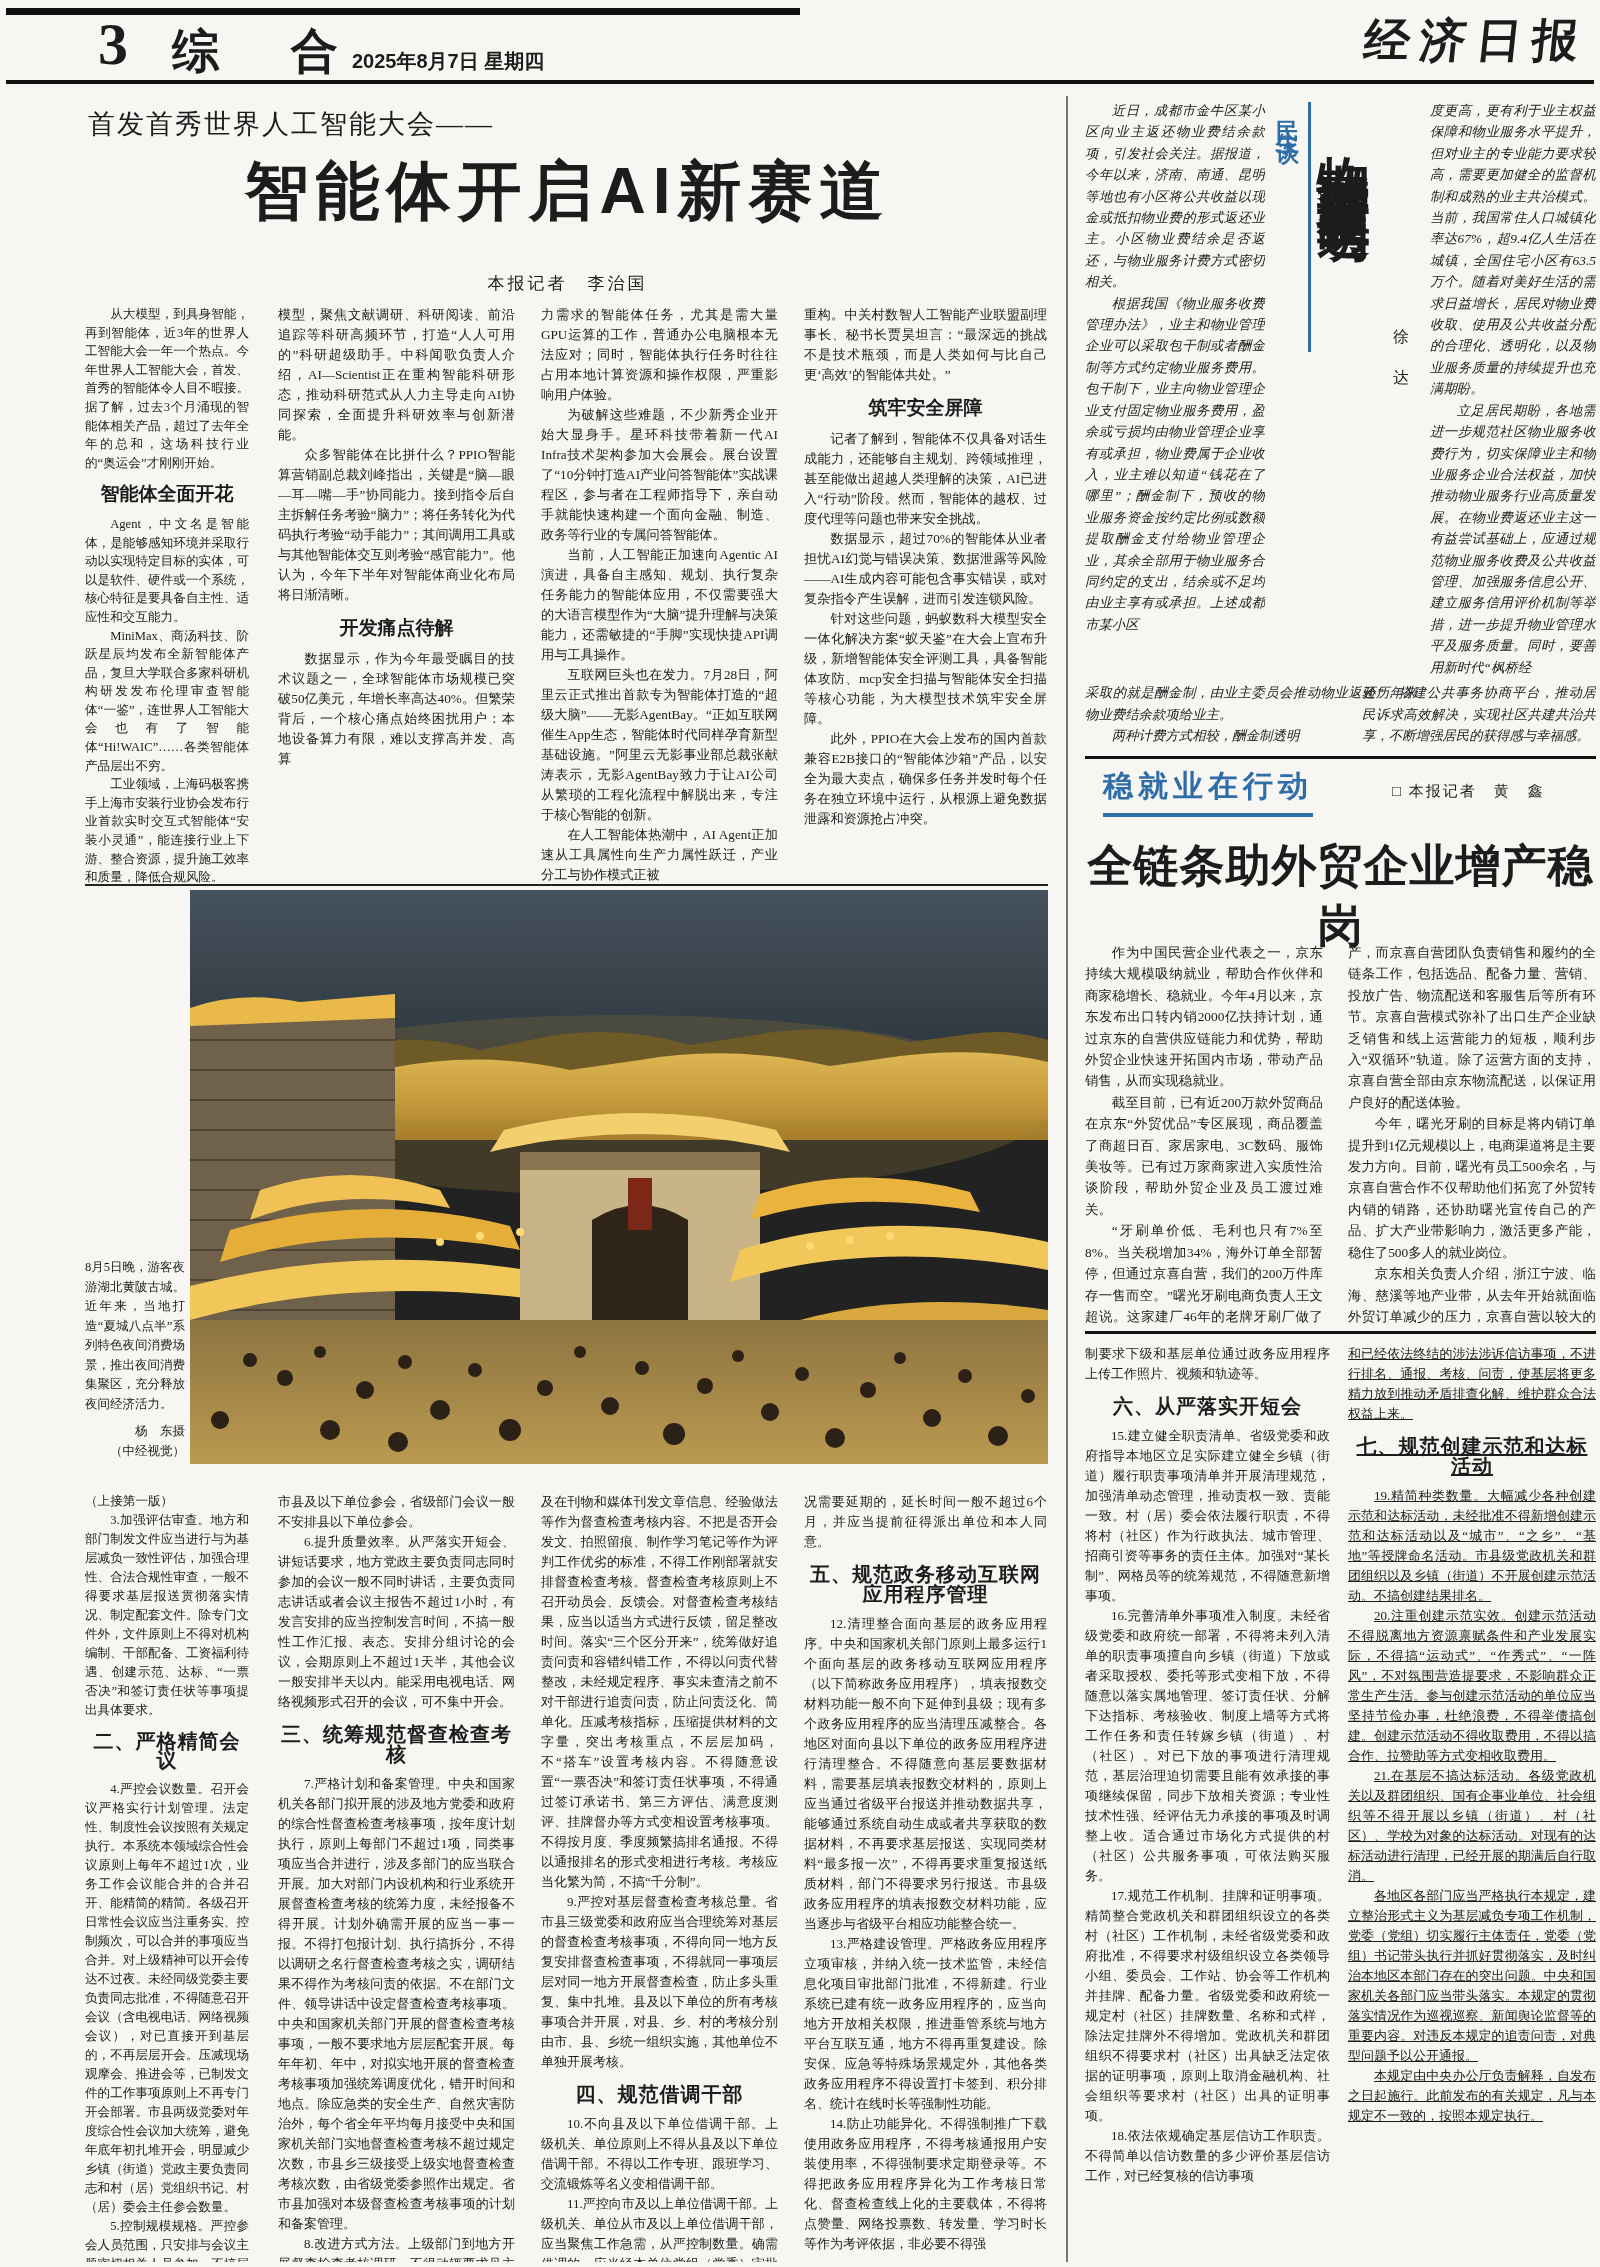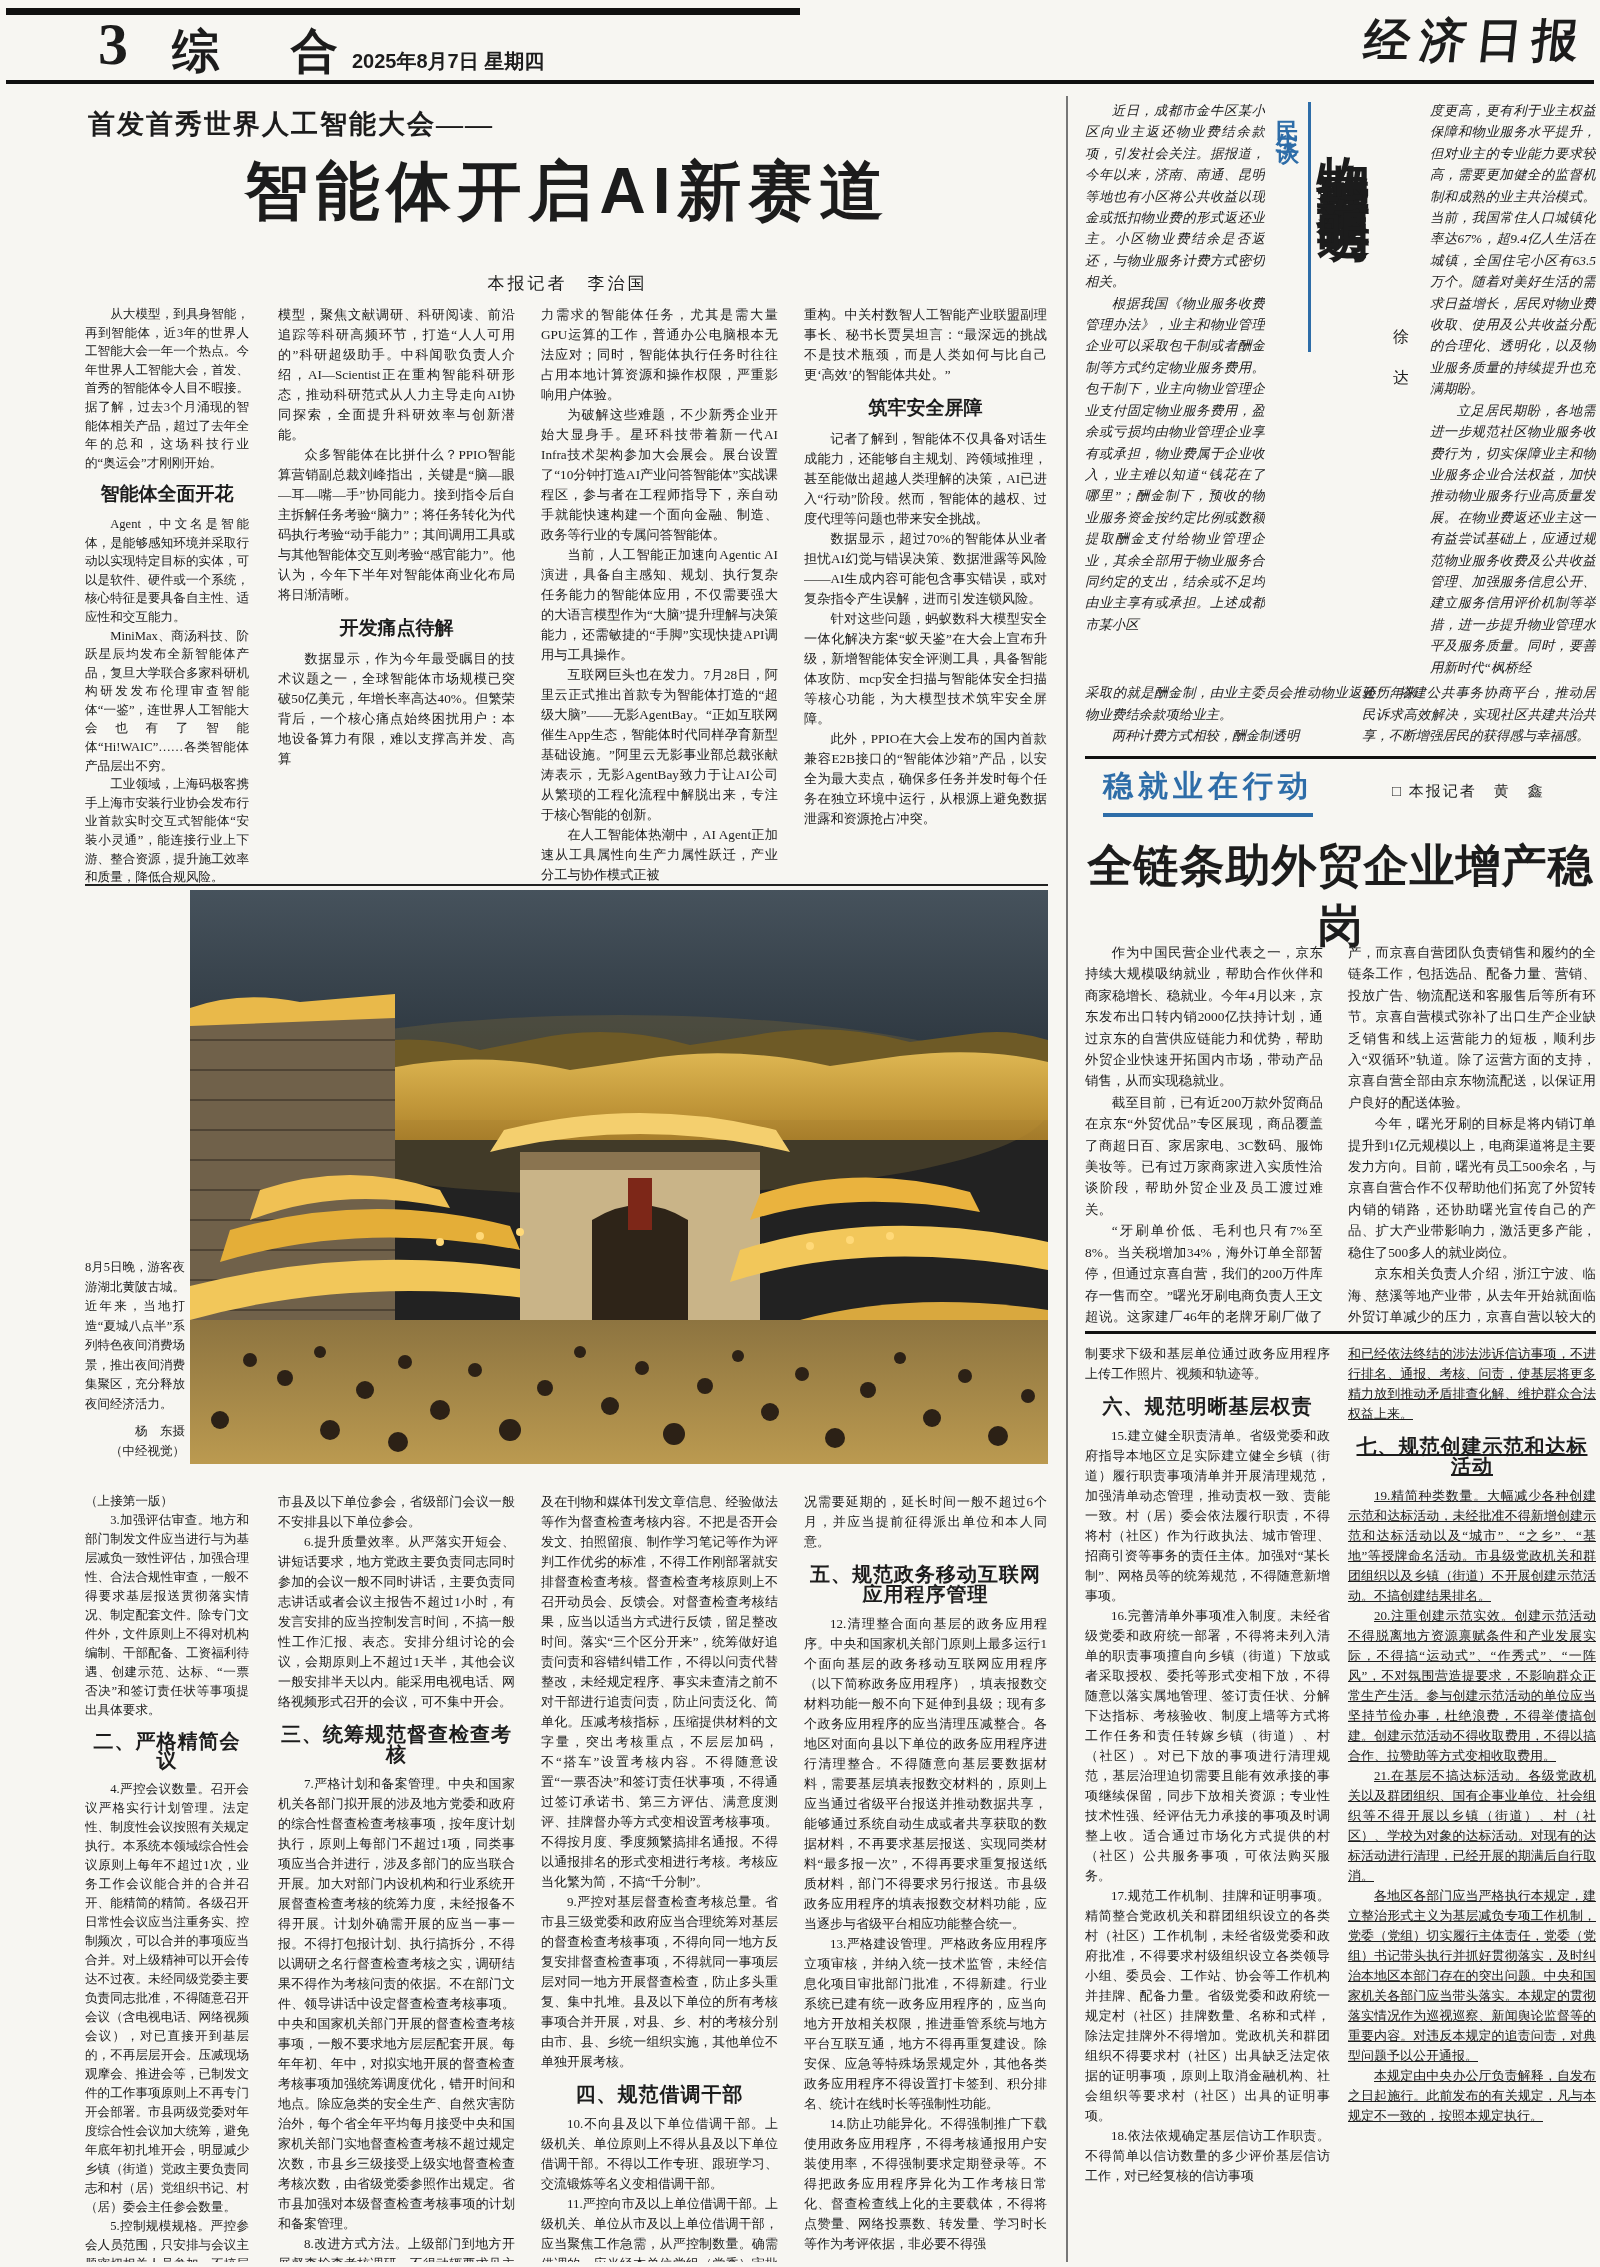--- a/index.html
+++ b/index.html
@@ -9,21 +9,21 @@
   .sans{font-family:"Liberation Sans","DejaVu Sans",sans-serif;}
   .kai{font-style:italic;}
   
   .topbar{left:6px;top:8px;width:794px;height:7px;background:#111;}
   .hdr-num{left:98px;top:10px;font-size:60px;font-weight:bold;}
   .hdr-sec{left:172px;top:20px;font-size:47px;font-weight:bold;letter-spacing:30px;}
   .hdr-date{left:352px;top:48px;font-size:20px;font-weight:bold;}
   .masthead{right:12px;top:10px;font-size:46px;font-weight:bold;letter-spacing:10px;transform:skewX(-6deg);}
   .hdr-rule{left:6px;top:80px;width:1588px;height:4px;background:#111;}
   
-  .kicker{left:88px;top:106px;font-size:27px;font-weight:bold;letter-spacing:2px;}
+  .kicker{left:88px;top:106px;font-size:27px;font-weight:normal;letter-spacing:2px;}
   .headline{left:85px;top:148px;width:965px;text-align:center;font-size:64px;font-weight:bold;letter-spacing:7px;}
   .byline{left:85px;top:272px;width:965px;text-align:center;font-size:17px;letter-spacing:3px;}
   .col{overflow:hidden;text-align:justify;}
   .ai-col{top:305px;height:578px;font-size:13.2px;line-height:20px;}
   .ai-c1{left:85px;width:164px;font-size:12.6px;line-height:18.6px;}
   .ai-c2{left:278px;width:237px;}
   .ai-c3{left:541px;width:237px;}
   .ai-c4{left:804px;width:243px;}
   .para{margin:0;text-indent:2em;}
   .para.cont{text-indent:0;}
@@ -270,21 +270,21 @@
     </div>
   <div class="abs col reg-col reg-left reg-c4">
       <p class="para cont">况需要延期的，延长时间一般不超过6个月，并应当提前征得派出单位和本人同意。</p>
       <div class="sec-h">五、规范政务移动互联网应用程序管理</div>
       <p class="para">12.清理整合面向基层的政务应用程序。中央和国家机关部门原则上最多运行1个面向基层的政务移动互联网应用程序（以下简称政务应用程序），填表报数交材料功能一般不向下延伸到县级；现有多个政务应用程序的应当清理压减整合。各地区对面向县以下单位的政务应用程序进行清理整合。不得随意向基层要数据材料，需要基层填表报数交材料的，原则上应当通过省级平台报送并推动数据共享，能够通过系统自动生成或者共享获取的数据材料，不再要求基层报送、实现同类材料“最多报一次”，不得再要求重复报送纸质材料，部门不得要求另行报送。市县级政务应用程序的填表报数交材料功能，应当逐步与省级平台相应功能整合统一。</p>
       <p class="para">13.严格建设管理。严格政务应用程序立项审核，并纳入统一技术监管，未经信息化项目审批部门批准，不得新建。行业系统已建有统一政务应用程序的，应当向地方开放相关权限，推进垂管系统与地方平台互联互通，地方不得再重复建设。除安保、应急等特殊场景规定外，其他各类政务应用程序不得设置打卡签到、积分排名、统计在线时长等强制性功能。</p>
       <p class="para">14.防止功能异化。不得强制推广下载使用政务应用程序，不得考核通报用户安装使用率，不得强制要求定期登录等。不得把政务应用程序异化为工作考核日常化、督查检查线上化的主要载体，不得将点赞量、网络投票数、转发量、学习时长等作为考评依据，非必要不得强</p>
     </div>
   <div class="abs col reg-col reg-right reg-c5">
       <p class="para cont">制要求下级和基层单位通过政务应用程序上传工作照片、视频和轨迹等。</p>
-      <div class="sec-h">六、规范明晰基层权责</div>
+      <div class="sec-h">六、从严落实开短会</div>
       <p class="para">15.建立健全职责清单。省级党委和政府指导本地区立足实际建立健全乡镇（街道）履行职责事项清单并开展清理规范，加强清单动态管理，推动责权一致、责能一致。村（居）委会依法履行职责，不得将村（社区）作为行政执法、城市管理、招商引资等事务的责任主体。加强对“某长制”、网格员等的统筹规范，不得随意新增事项。</p>
       <p class="para">16.完善清单外事项准入制度。未经省级党委和政府统一部署，不得将未列入清单的职责事项擅自向乡镇（街道）下放或者采取授权、委托等形式变相下放，不得随意以落实属地管理、签订责任状、分解下达指标、考核验收、制度上墙等方式将工作任务和责任转嫁乡镇（街道）、村（社区）。对已下放的事项进行清理规范，基层治理迫切需要且能有效承接的事项继续保留，同步下放相关资源；专业性技术性强、经评估无力承接的事项及时调整上收。适合通过市场化方式提供的村（社区）公共服务事项，可依法购买服务。</p>
       <p class="para">17.规范工作机制、挂牌和证明事项。精简整合党政机关和群团组织设立的各类村（社区）工作机制，未经省级党委和政府批准，不得要求村级组织设立各类领导小组、委员会、工作站、协会等工作机构并挂牌、配备力量。省级党委和政府统一规定村（社区）挂牌数量、名称和式样，除法定挂牌外不得增加。党政机关和群团组织不得要求村（社区）出具缺乏法定依据的证明事项，原则上取消金融机构、社会组织等要求村（社区）出具的证明事项。</p>
       <p class="para">18.依法依规确定基层信访工作职责。不得简单以信访数量的多少评价基层信访工作，对已经复核的信访事项</p>
     </div>
   <div class="abs col reg-col reg-right reg-c6">
       <p class="para cont">和已经依法终结的涉法涉诉信访事项，不进行排名、通报、考核、问责，使基层将更多精力放到推动矛盾排查化解、维护群众合法权益上来。</p>
       <div class="sec-h">七、规范创建示范和达标活动</div>
       <p class="para">19.精简种类数量。大幅减少各种创建示范和达标活动，未经批准不得新增创建示范和达标活动以及“城市”、“之乡”、“基地”等授牌命名活动。市县级党政机关和群团组织以及乡镇（街道）不开展创建示范活动。不搞创建结果排名。</p>
       <p class="para">20.注重创建示范实效。创建示范活动不得脱离地方资源禀赋条件和产业发展实际，不得搞“运动式”、“作秀式”、“一阵风”，不对氛围营造提要求，不影响群众正常生产生活。参与创建示范活动的单位应当坚持节俭办事，杜绝浪费，不得举债搞创建。创建示范活动不得收取费用，不得以搞合作、拉赞助等方式变相收取费用。</p>

